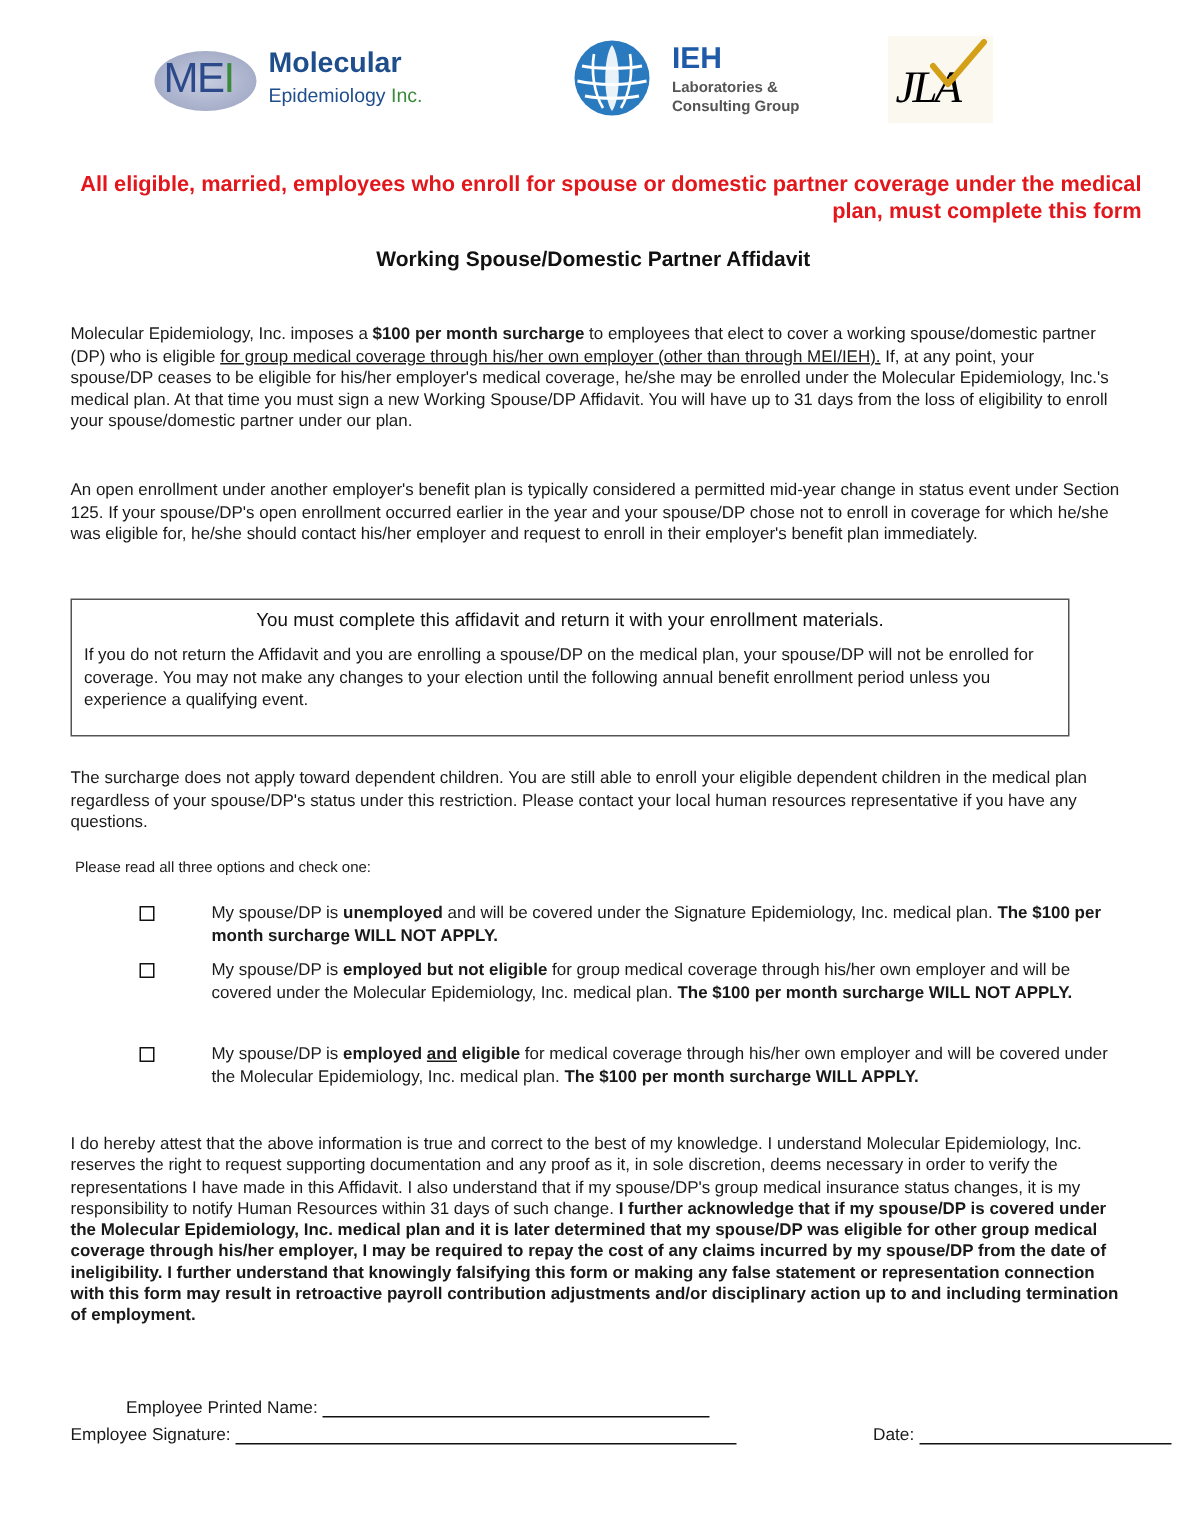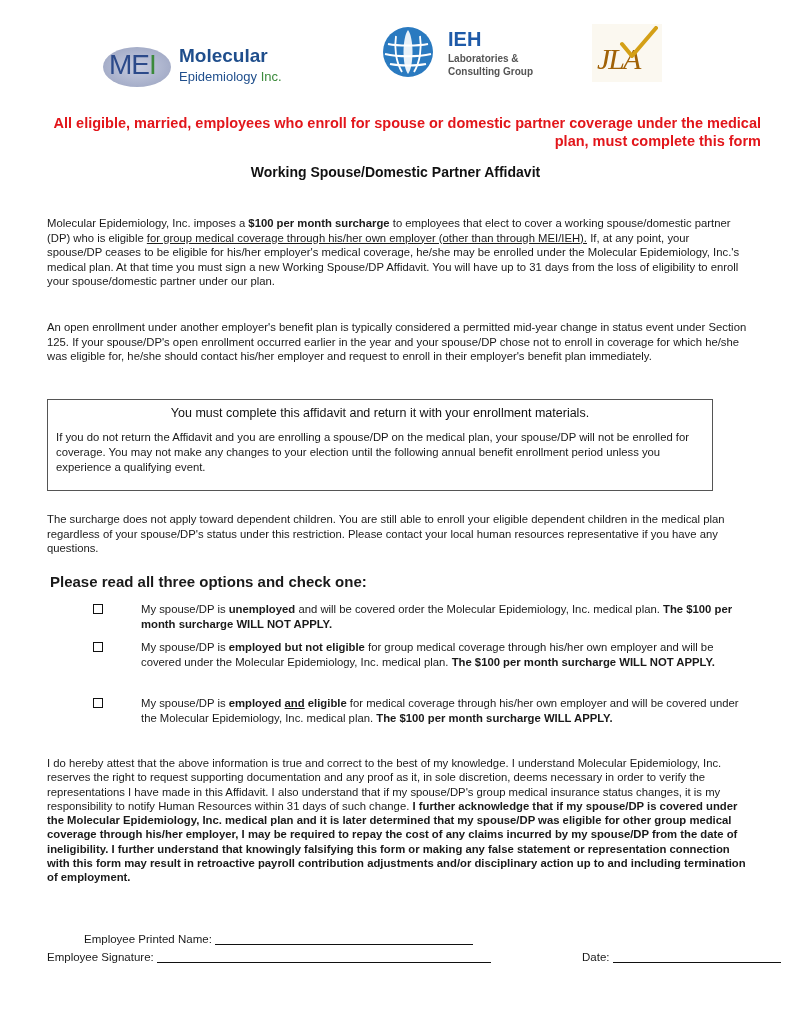--- a/index.html
+++ b/index.html
@@ -1,35 +1,35 @@
 <!DOCTYPE html>
 <html><head>
 <meta charset="utf-8">
 <style>
   html, body { margin: 0; padding: 0; background: #ffffff; }
   body { width: 791px; height: 1024px; position: relative; overflow: hidden;
          font-family: "Liberation Sans", sans-serif; color: #111; }
   .logos { position: absolute; top: 24px; left: 0; width: 791px; height: 62px; }
-  .logo-mei { position: absolute; left: 103px; top: 8px; width: 230px; height: 44px; margin-top: 13px; }
+  .logo-mei { position: absolute; left: 103px; top: 8px; width: 230px; height: 44px; }
   .mei-oval { position: absolute; left: 0; top: 2px; width: 68px; height: 40px; border-radius: 50%;
               background: radial-gradient(ellipse at center, #c8cde0 0%, #aab2cc 60%, #98a0bd 100%); }
   .mei-letters { position: absolute; left: 6px; top: 4px; font-size: 28px; color: #2c4a8a; letter-spacing: -1px;
                  font-family: "Liberation Sans", sans-serif; }
   .mei-letters .i { color: #3b8a3b; }
   .mei-name1 { position: absolute; left: 76px; top: 0px; font-size: 19px; font-weight: bold; color: #1f4e8c; }
   .mei-name2 { position: absolute; left: 76px; top: 24px; font-size: 13px; font-weight: normal; color: #1f4e8c; }
   .mei-name2 .inc { color: #3b8a3b; }
   .logo-ieh { position: absolute; left: 382px; top: 2px; width: 170px; height: 56px; }
   .ieh-globe { position: absolute; left: 0; top: 0; width: 52px; height: 52px; }
   .ieh-title { position: absolute; left: 66px; top: 2px; font-size: 20px; font-weight: bold; color: #1e5aa8; }
   .ieh-sub1 { position: absolute; left: 66px; top: 27px; font-size: 10px; font-weight: bold; color: #555; }
   .ieh-sub2 { position: absolute; left: 66px; top: 40px; font-size: 10px; font-weight: bold; color: #555; }
   .logo-jla { position: absolute; left: 592px; top: 0; width: 70px; height: 58px; background: #fbf8f0; }
   .jla-text { position: absolute; left: 5px; top: 18px; font-family: "Liberation Serif", serif; font-style: italic;
-              font-size: 30px; color: #a16207; letter-spacing: -2px; }
+              font-size: 30px; color: #000000; letter-spacing: -2px; }
   .jla-check { position: absolute; left: 22px; top: 2px; width: 44px; height: 34px; }
 
   .red-heading { position: absolute; top: 114px; left: 30px; width: 731px; text-align: right;
                  color: #e2161b; font-weight: bold; font-size: 14.5px; line-height: 18px; }
   .title { position: absolute; top: 164px; left: 30px; width: 731px; text-align: center;
            font-weight: bold; font-size: 14px; line-height: 17px; color: #111; }
 
   .para { position: absolute; left: 47px; width: 700px; font-size: 11.3px; line-height: 14.5px; color: #1a1a1a; }
   .p1 { top: 216px; }
   .p2 { top: 320px; }
@@ -37,21 +37,21 @@
   .u { text-decoration: underline; }
   b, .b { font-weight: bold; }
 
   .notice-box { position: absolute; left: 47px; top: 399px; width: 666px; height: 92px;
                 border: 1px solid #555; box-sizing: border-box; }
   .notice-title { position: absolute; top: 6px; left: 0; width: 100%; text-align: center;
                   font-weight: normal; font-size: 12.5px; color: #111; }
   .notice-body { position: absolute; top: 30px; left: 8px; width: 650px; font-size: 11.3px;
                  line-height: 15px; color: #1a1a1a; }
 
-  .instruction { position: absolute; left: 50px; top: 573px; font-size: 15px; font-weight: bold; color: #1a1a1a; }
+  .instruction { position: absolute; left: 50px; top: 573px; font-size: 10px; font-weight: normal; color: #1a1a1a; }
   .opt { position: absolute; left: 93px; width: 660px; }
   .opt .cb { position: absolute; left: 0; top: 2px; width: 8px; height: 8px; border: 1.6px solid #111; }
   .opt .txt { position: absolute; left: 48px; width: 612px; font-size: 11.3px; line-height: 14.5px; color: #1a1a1a; }
   .o1 { top: 602px; }
   .o2 { top: 640px; }
   .o3 { top: 696px; }
 
   .attest { position: absolute; left: 47px; top: 756px; width: 705px; font-size: 11.3px; line-height: 14.3px; color: #1a1a1a; }
   .sig-row { position: absolute; left: 47px; font-size: 11.5px; color: #1a1a1a; }
   .sig1 { top: 932px; margin-left: 37px; }
@@ -106,21 +106,21 @@
   <div class="notice-title">You must complete this affidavit and return it with your enrollment materials.</div>
   <div class="notice-body">If you do not return the Affidavit and you are enrolling a spouse/DP on the medical plan, your spouse/DP will not be enrolled for coverage. You may not make any changes to your election until the following annual benefit enrollment period unless you experience a qualifying event.</div>
 </div>
 
 <div class="para p3">The surcharge does not apply toward dependent children. You are still able to enroll your eligible dependent children in the medical plan regardless of your spouse/DP's status under this restriction. Please contact your local human resources representative if you have any questions.</div>
 
 <div class="instruction">Please read all three options and check one:</div>
 
 <div class="opt o1">
   <div class="cb"></div>
-  <div class="txt"><span>My spouse/DP is </span><b>unemployed</b><span> and will be covered order the Molecular Epidemiology, Inc. medical plan. </span><b>The $100 per month surcharge WILL NOT APPLY.</b></div>
+  <div class="txt"><span>My spouse/DP is </span><b>unemployed</b><span> and will be covered under the Signature Epidemiology, Inc. medical plan. </span><b>The $100 per month surcharge WILL NOT APPLY.</b></div>
 </div>
 
 <div class="opt o2">
   <div class="cb"></div>
   <div class="txt"><span>My spouse/DP is </span><b>employed but not eligible</b><span> for group medical coverage through his/her own employer and will be covered under the Molecular Epidemiology, Inc. medical plan. </span><b>The $100 per month surcharge WILL NOT APPLY.</b></div>
 </div>
 
 <div class="opt o3">
   <div class="cb"></div>
   <div class="txt"><span>My spouse/DP is </span><b>employed</b> <b class="u">and</b> <b>eligible</b><span> for medical coverage through his/her own employer and will be covered under the Molecular Epidemiology, Inc. medical plan. </span><b>The $100 per month surcharge WILL APPLY.</b></div>

